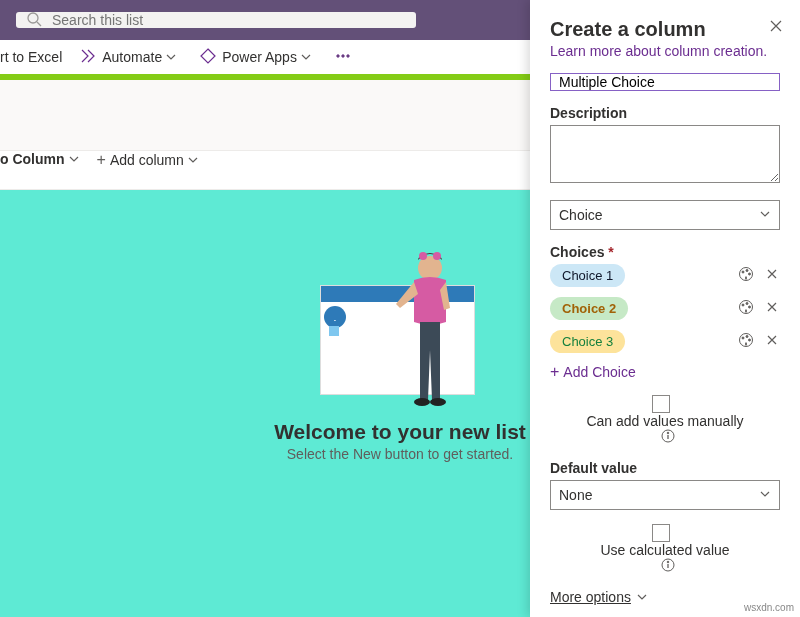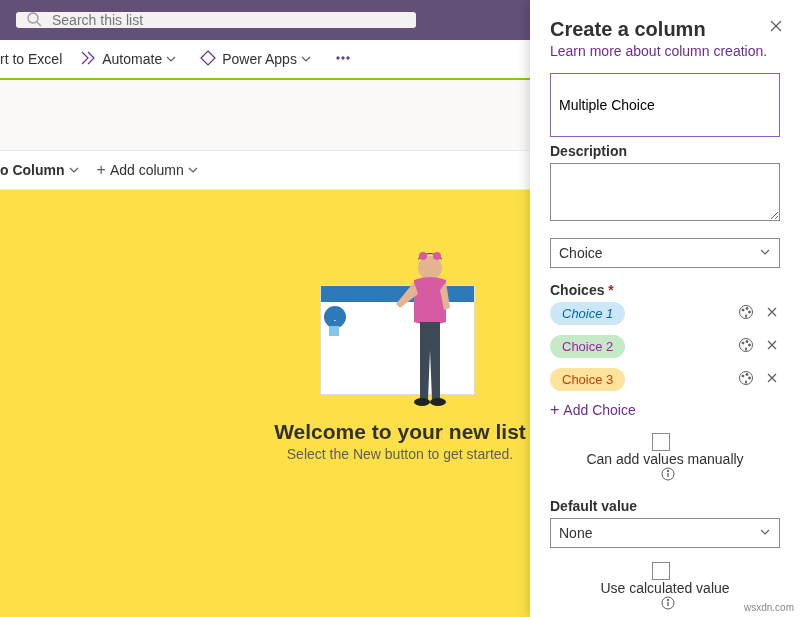--- a/index.html
+++ b/index.html
@@ -5,56 +5,56 @@
   * { box-sizing: border-box; font-family: "Segoe UI", Arial, sans-serif; }
   body { margin:0; width:800px; height:617px; background:#fff; overflow:hidden; font-size:14px; color:#323130; position:relative; }
 
   
   .topbar { height:40px; background:#635078; display:flex; align-items:center; padding:0 16px; }
   .search { background:#f3f2f1; border-radius:3px; height:16px; width:400px; display:flex; align-items:center; padding:0 10px; color:#605e5c; }
   .search svg { width:16px; height:16px; opacity:.6; margin-right:8px; }
   .search input { border:none; background:transparent; outline:none; font-size:14px; flex:1; color:#605e5c; }
 
   
-  .cmdrow { height:40px; background:#fff; border-bottom:2px solid #84cc16; display:flex; align-items:center; padding:0 0 0 0; font-size:14px; color:#323130; }
+  .cmdrow { height:40px; background:#fff; border-bottom:6px solid #84cc16; display:flex; align-items:center; padding:0 0 0 0; font-size:14px; color:#323130; }
   .cmd { display:flex; align-items:center; margin-right:18px; cursor:pointer; }
   .cmd svg { width:16px; height:16px; margin-right:6px; stroke:#6b2d90; fill:none; }
   .chev { margin-left:4px; }
   .chev svg{ width:10px; height:10px; stroke:#605e5c; fill:none;}
   .dots svg{ width:16px; height:16px; fill:#605e5c;}
 
   .gapstrip { height:70px; background:#faf9f8; }
 
   .colbar { height:40px; background:#fff; border-top:1px solid #edebe9; border-bottom:1px solid #edebe9;
-            display:flex; align-items:center; padding:0 0 0 0; font-size:14px; color:#323130;}
+            display:flex; align-items:flex-start; padding:0 0 0 0; font-size:14px; color:#323130;}
   .collnk { font-weight:600; display:flex; align-items:center; margin-right:18px;}
   .addcol { display:flex; align-items:center; color:#323130;}
   .addcol .plus{ font-size:16px; margin-right:4px; color:#605e5c;}
 
-  .stage { background:#fde047; height:427px; display:flex; justify-content:center; align-items:flex-start; }
+  .stage { background:#5eead4; height:427px; display:flex; justify-content:center; align-items:flex-start; }
   .hero { text-align:center; margin-top:60px; width:320px;}
   .heroimg { width:160px; height:160px; margin:0 auto 10px; position:relative;}
   .window { position:absolute; left:0; top:35px; width:155px; height:110px; background:#fff; border:1px solid #ddd;}
   .window .hdr{height:16px; background:#2e7ab8;}
   .window .blk1{position:absolute;left:8px;top:24px;width:10px;height:10px;background:#2e7ab8;}
   .window .blk2{position:absolute;left:8px;top:40px;width:10px;height:10px;background:#7fc7ef;}
   .plusbadge{position:absolute;left:3px;top:20px;width:22px;height:22px;border-radius:11px;background:#2e7ab8;color:#fff;display:flex;align-items:center;justify-content:center;font-size:16px;}
   .person{position:absolute;left:70px;top:0;width:80px;height:160px;}
   .h1 { font-size:21px; font-weight:700; color:#323130; margin:8px 0 2px;}
   .sub{ font-size:14px; color:#605e5c;}
 
   
   .panel { position:absolute; right:0; top:0; width:270px; height:617px; background:#fff; box-shadow:-3px 0 10px rgba(0,0,0,.15); padding:18px 20px 0 20px;}
   .panel h2{ font-size:20px; font-weight:700; margin:0 0 2px;}
   .close{position:absolute; right:16px; top:18px; cursor:pointer;}
   .close svg{width:16px;height:16px;stroke:#605e5c;fill:none;}
   .link{ color:#6b2d90; font-size:14px; margin-bottom:14px; display:block;}
   .lbl{ font-weight:600; font-size:14px; margin-bottom:4px;}
   .req{ color:#a4262c; }
-  .tin{ width:100%; border:1px solid #8661c5; padding:23px 8px; font-size:14px; outline:none; margin-bottom:6px;}
+  .tin{ width:100%; border:1px solid #8661c5; padding:0 8px; font-size:14px; outline:none; margin-bottom:14px;}
   .ta { width:100%; height:58px; border:1px solid #8a8886; resize:both; margin-bottom:14px; font-size:14px; padding:6px;}
   .sel{ width:100%; border:1px solid #8a8886; padding:6px 8px; font-size:14px; display:flex; justify-content:space-between; align-items:center; margin-bottom:14px; cursor:pointer;}
   .sel svg{width:12px;height:12px;stroke:#605e5c;fill:none;}
   .pill{ display:inline-block; padding:4px 12px; border-radius:12px; font-size:13px; }
   .choice-row{ display:flex; align-items:center; justify-content:space-between; margin-bottom:10px;}
   .choice-row .acts{display:flex; gap:10px;}
   .choice-row .acts svg{width:16px;height:16px;stroke:#605e5c;fill:none;cursor:pointer;}
   .addchoice{ color:#6b2d90; font-size:14px; display:flex; align-items:center; margin:6px 0 14px; cursor:pointer;}
   .addchoice .p{font-size:16px;margin-right:4px;}
   .chk{ display:flex; align-items:center; font-size:14px; margin-bottom:14px;flex-direction:column;}
@@ -177,51 +177,51 @@
   <div class="sel">
     <span>Choice</span>
     <span><svg viewBox="0 0 12 12">
           <path d="M2 4 L6 8 L10 4" stroke-width="1.2"></path>
         </svg></span>
   </div>
 
   <div class="lbl"><span>Choices</span> <span class="req">*</span></div>
   <div id="choices">
       <div class="choice-row">
-        <span class="pill" style="background:#cce7f6;color:#0369a1;font-style:italic;">Choice 1</span>
+        <span class="pill" style="background:#cce7f6;color:#0f172a;">Choice 1</span>
         <span class="acts">
           <span><svg viewBox="0 0 16 16">
               <circle cx="8" cy="8" r="6.5" stroke-width="1"></circle>
               <circle cx="5" cy="6" r="1" fill="#605e5c"></circle>
               <circle cx="9" cy="4.5" r="1" fill="#605e5c"></circle>
               <circle cx="11.5" cy="8" r="1" fill="#605e5c"></circle>
               <path d="M8 14 Q6 12 8 10 Q10 12 8 14" fill="#605e5c" stroke="none"></path>
             </svg></span>
           <span><svg viewBox="0 0 16 16">
               <path d="M4 4 L12 12 M12 4 L4 12" stroke-width="1.2"></path>
             </svg></span>
         </span>
       </div>
       <div class="choice-row">
-        <span class="pill" style="background:#c6e9c6;color:#a21caf;">Choice 2</span>
+        <span class="pill" style="background:#c6e9c6;color:#a16207;font-weight:bold;">Choice 2</span>
         <span class="acts">
           <span><svg viewBox="0 0 16 16">
               <circle cx="8" cy="8" r="6.5" stroke-width="1"></circle>
               <circle cx="5" cy="6" r="1" fill="#605e5c"></circle>
               <circle cx="9" cy="4.5" r="1" fill="#605e5c"></circle>
               <circle cx="11.5" cy="8" r="1" fill="#605e5c"></circle>
               <path d="M8 14 Q6 12 8 10 Q10 12 8 14" fill="#605e5c" stroke="none"></path>
             </svg></span>
           <span><svg viewBox="0 0 16 16">
               <path d="M4 4 L12 12 M12 4 L4 12" stroke-width="1.2"></path>
             </svg></span>
         </span>
       </div>
       <div class="choice-row">
-        <span class="pill" style="background:#fde39b;color:#c2410c;">Choice 3</span>
+        <span class="pill" style="background:#fde39b;color:#15803d;">Choice 3</span>
         <span class="acts">
           <span><svg viewBox="0 0 16 16">
               <circle cx="8" cy="8" r="6.5" stroke-width="1"></circle>
               <circle cx="5" cy="6" r="1" fill="#605e5c"></circle>
               <circle cx="9" cy="4.5" r="1" fill="#605e5c"></circle>
               <circle cx="11.5" cy="8" r="1" fill="#605e5c"></circle>
               <path d="M8 14 Q6 12 8 10 Q10 12 8 14" fill="#605e5c" stroke="none"></path>
             </svg></span>
           <span><svg viewBox="0 0 16 16">
               <path d="M4 4 L12 12 M12 4 L4 12" stroke-width="1.2"></path>

